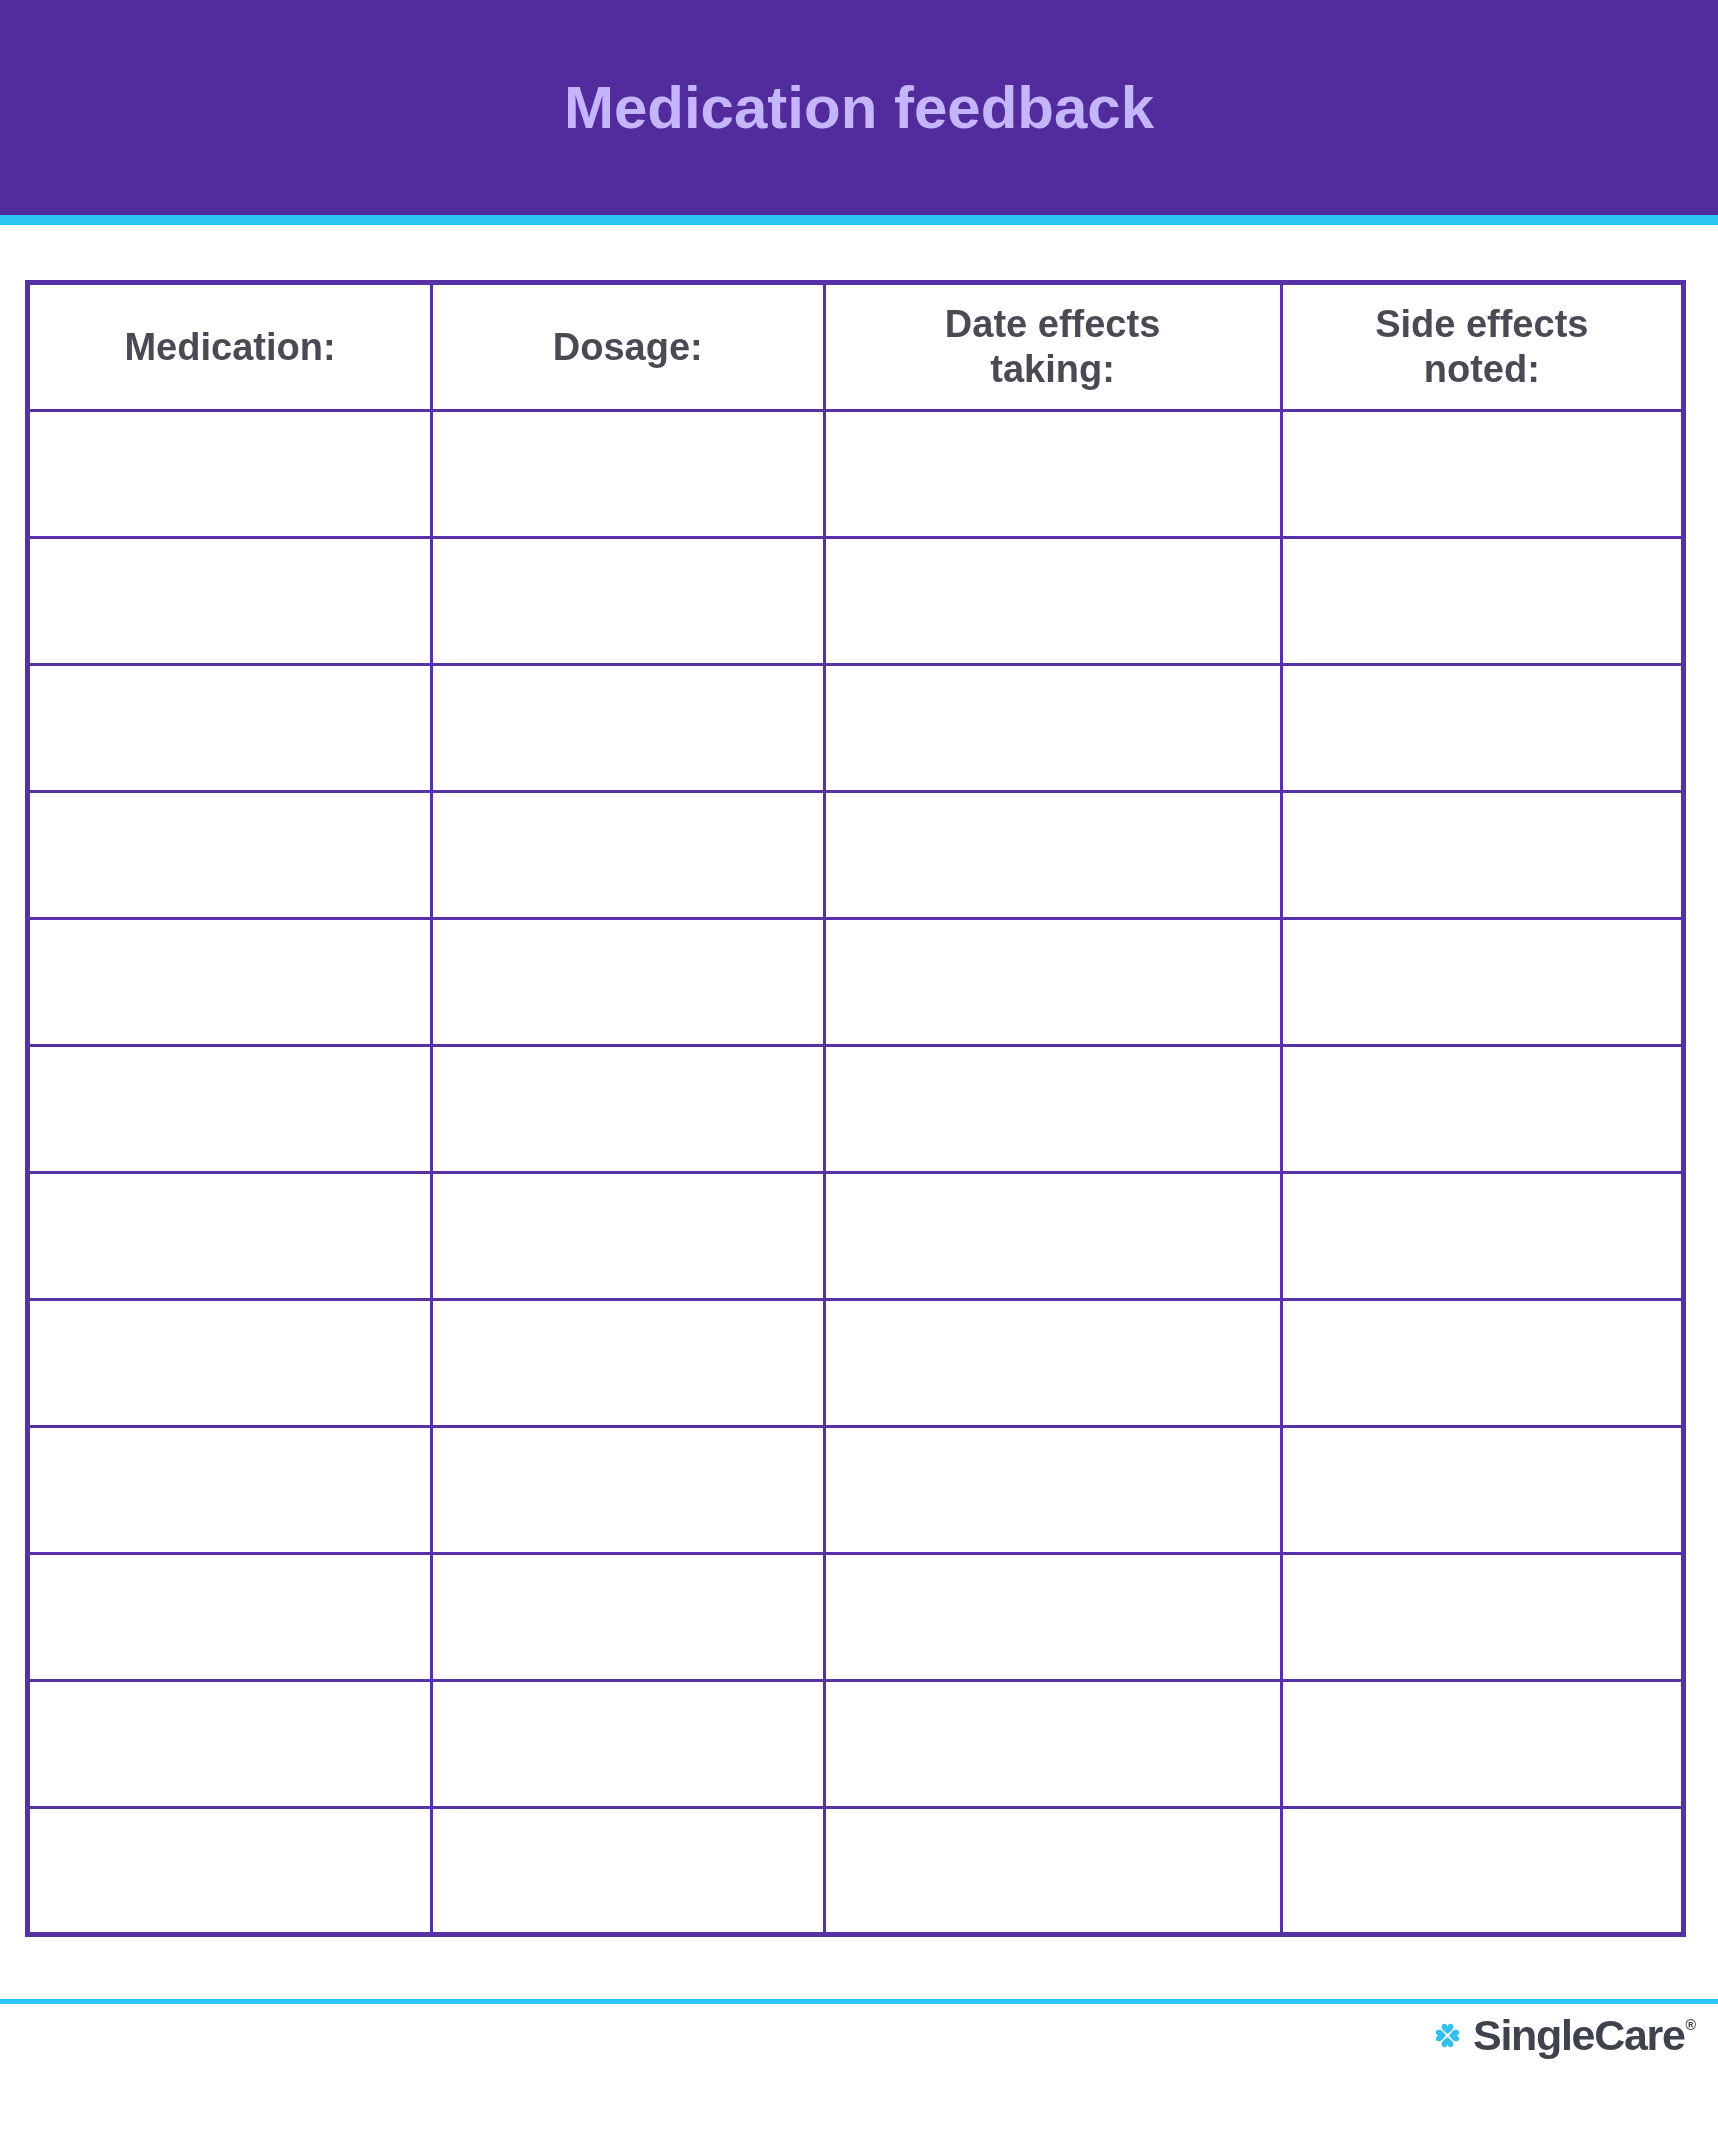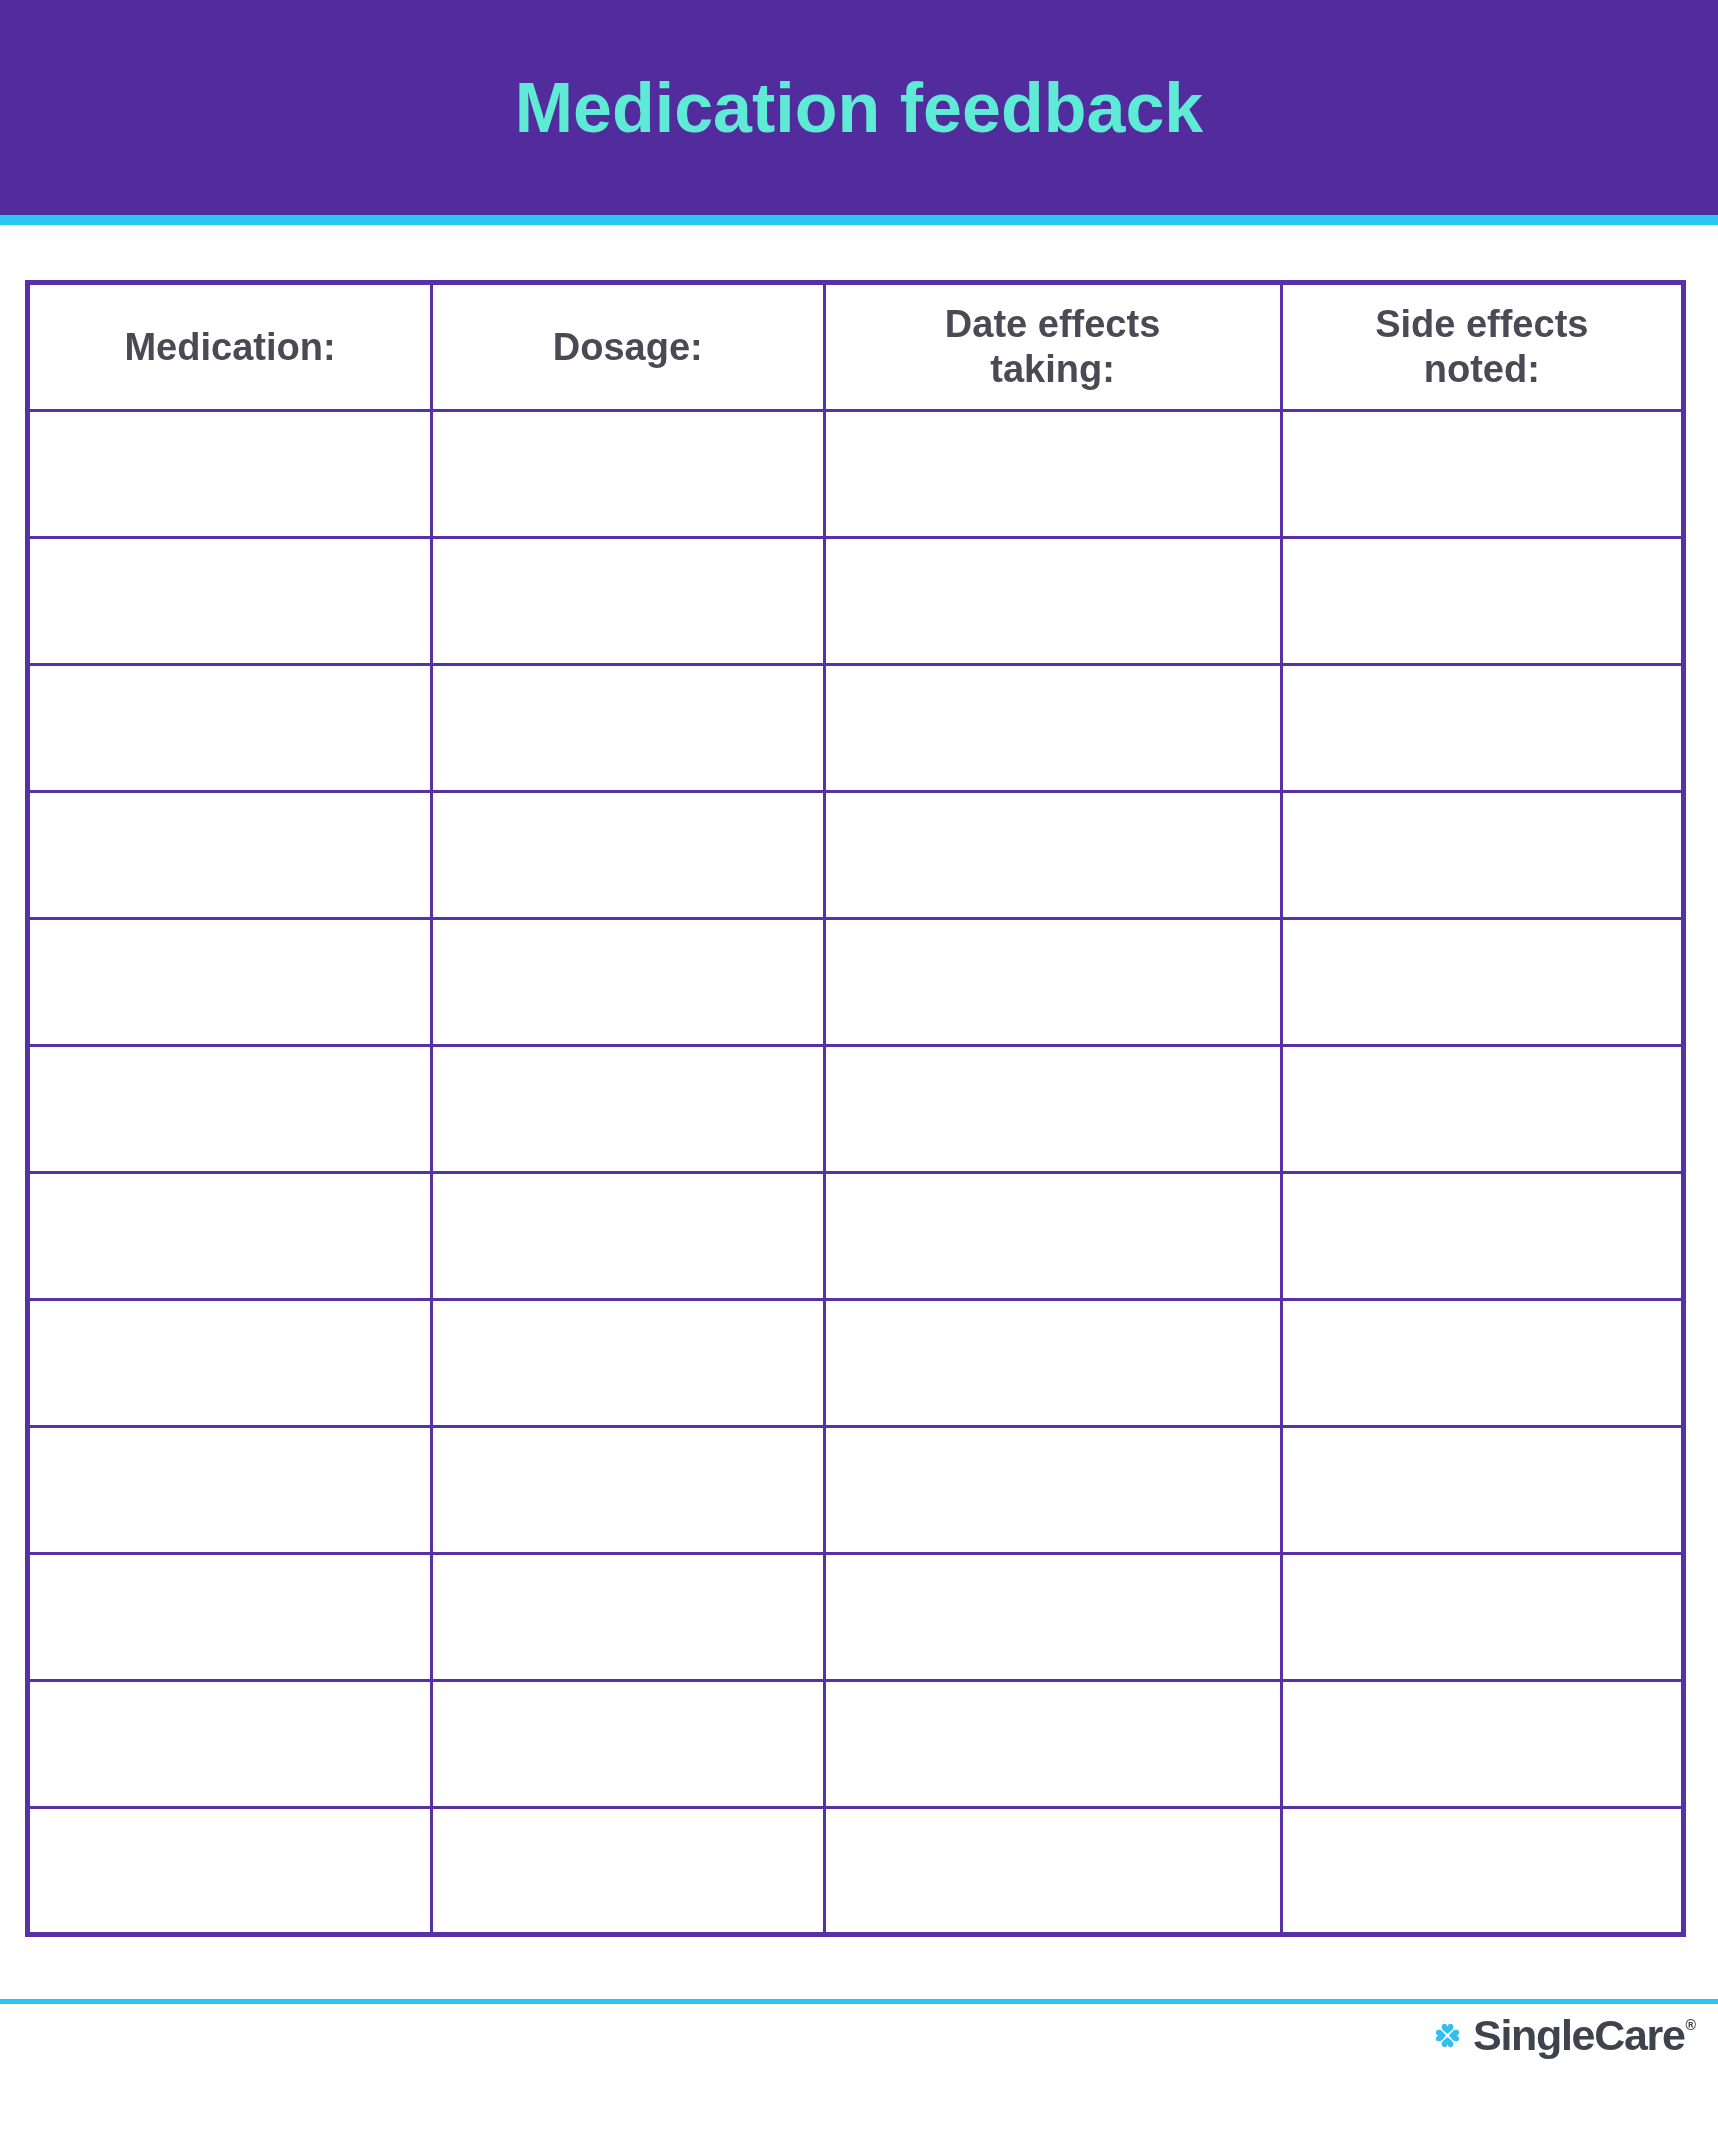--- a/index.html
+++ b/index.html
@@ -15,22 +15,22 @@
 
   
   .banner {
     height: 215px;
     background: #522c9c;
     display: flex;
     align-items: center;
     justify-content: center;
   }
   .banner-title {
-    color: #5eead4;
-    font-size: 70px;
+    color: #c4b5fd;
+    font-size: 60px;
     font-weight: bold;
     letter-spacing: 0;
     margin: 14px;
   }
   .accent-bar {
     height: 10px;
     background: #2bc7f2;
   }
 
   

